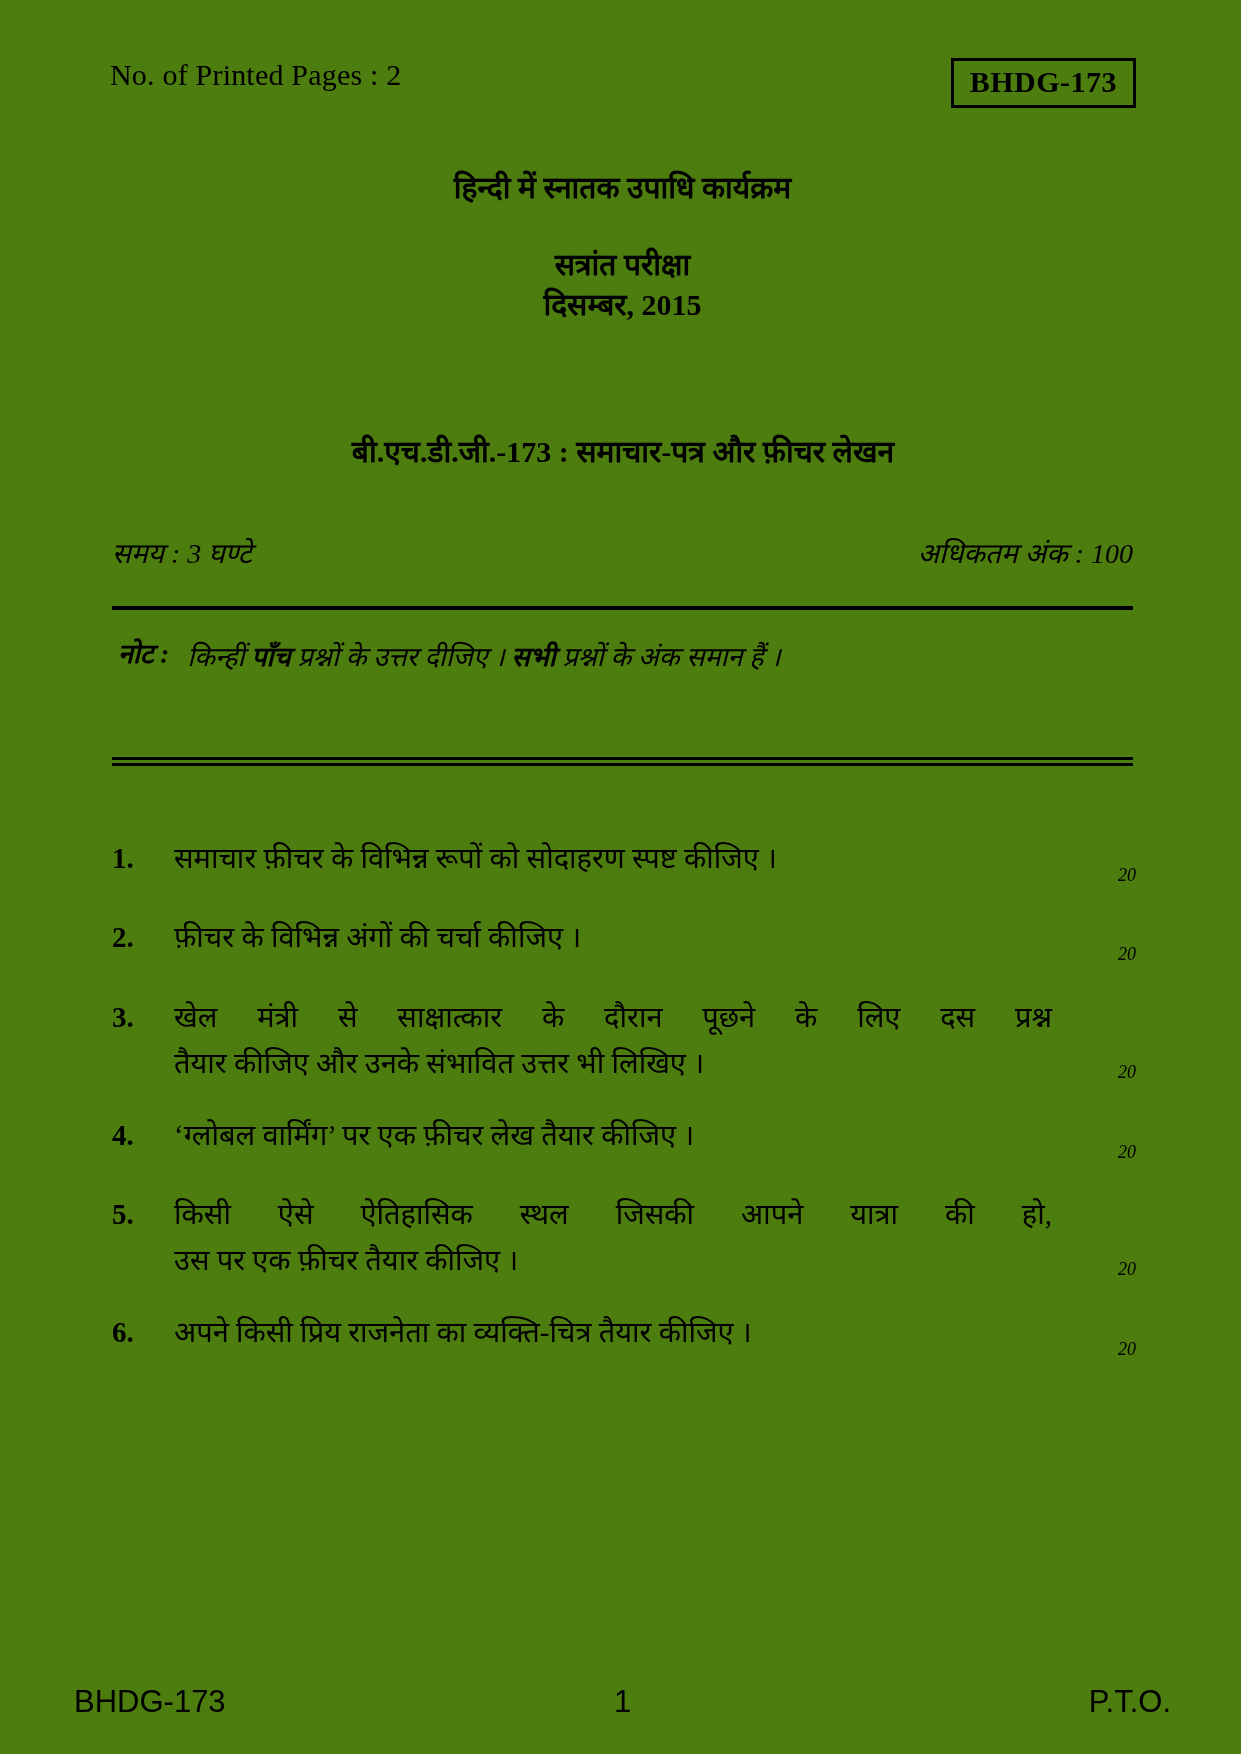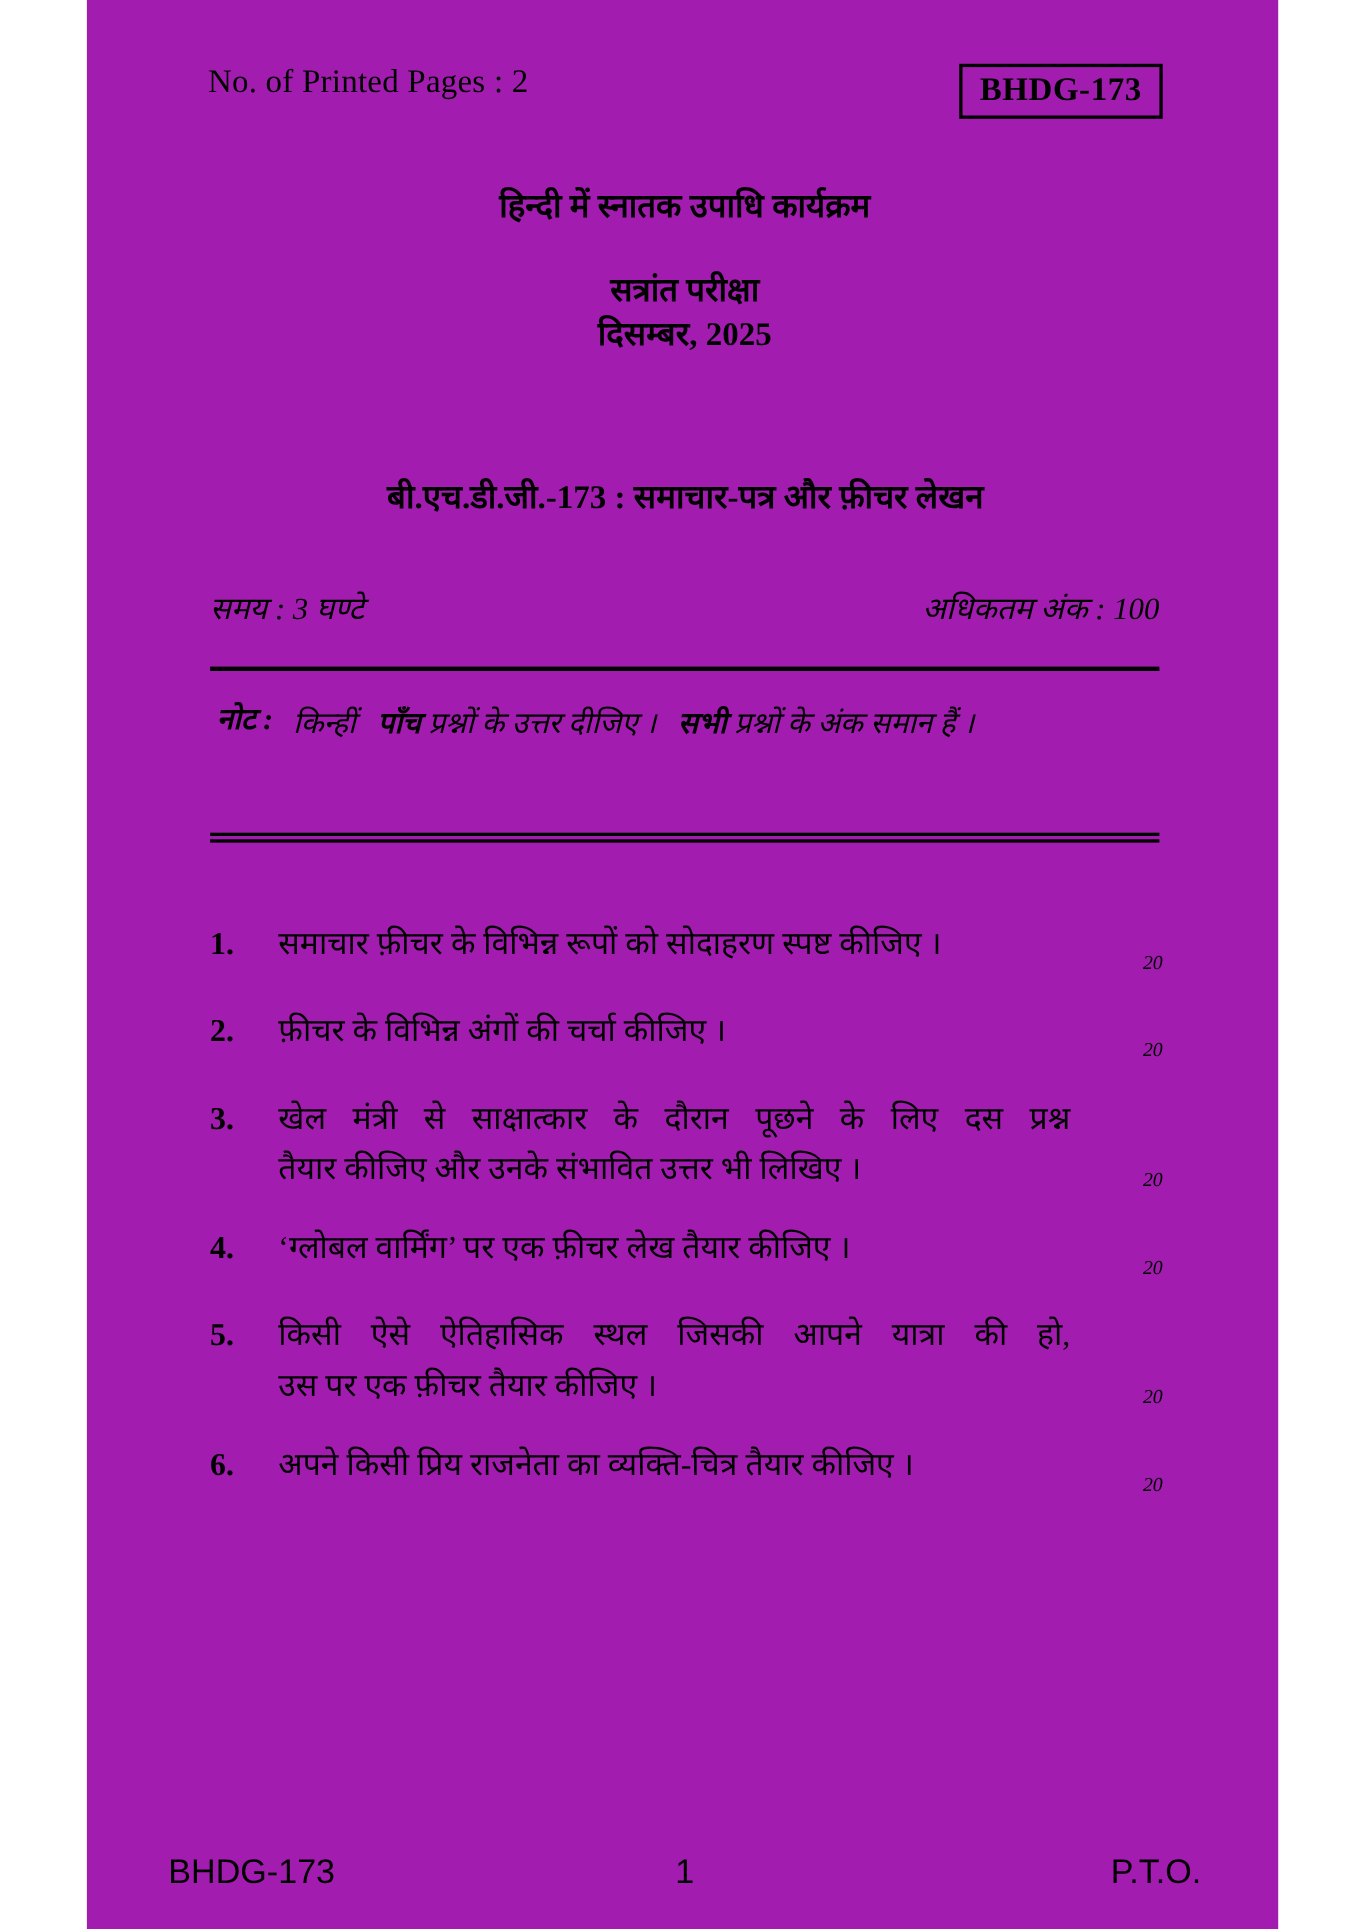--- a/index.html
+++ b/index.html
@@ -6,24 +6,24 @@
     margin: 0;
     padding: 0;
     background: #ffffff;
   }
   body {
     font-family: "Liberation Serif", "DejaVu Serif", serif;
     color: #000000;
   }
   .page {
     position: relative;
-    width: 1083px;
+    width: 1241px;
     height: 1754px;
     margin: 0 auto;
-    background: #a21caf;
+    background: #4d7c0f;
     overflow: hidden;
     box-sizing: border-box;
   }
 
   
   .header-row {
     position: absolute;
     top: 58px;
     left: 110px;
     right: 105px;
@@ -119,21 +119,21 @@
   .note-label {
     font-weight: bold;
     white-space: nowrap;
     flex: 0 0 auto;
     padding-right: 18px;
   }
   .note-text {
     flex: 1 1 auto;
     line-height: 1.72;
   }
-  .note-text b { font-weight: bold; margin-left: 13px; }
+  .note-text b { font-weight: bold; }
 
   
   .questions {
     position: absolute;
     top: 836px;
     left: 112px;
     right: 105px;
   }
   .q {
     display: flex;
@@ -199,21 +199,21 @@
 <div class="page">
 
   <div class="header-row">
     <div class="printed-pages">No. of Printed Pages : 2</div>
     <div class="code-box">BHDG-173</div>
   </div>
 
   <div class="title-block">
     <div class="title-line t1">हिन्दी में स्नातक उपाधि कार्यक्रम</div>
     <div class="title-line t3">सत्रांत परीक्षा</div>
-    <div class="title-line t4">दिसम्बर, 2025</div>
+    <div class="title-line t4">दिसम्बर, 2015</div>
   </div>
 
   <div class="course-title">बी.एच.डी.जी.-173 : समाचार-पत्र और फ़ीचर लेखन</div>
 
   <div class="meta-row">
     <div>समय : 3 घण्टे</div>
     <div>अधिकतम अंक : 100</div>
   </div>
 
   <div class="rule-top"></div>

